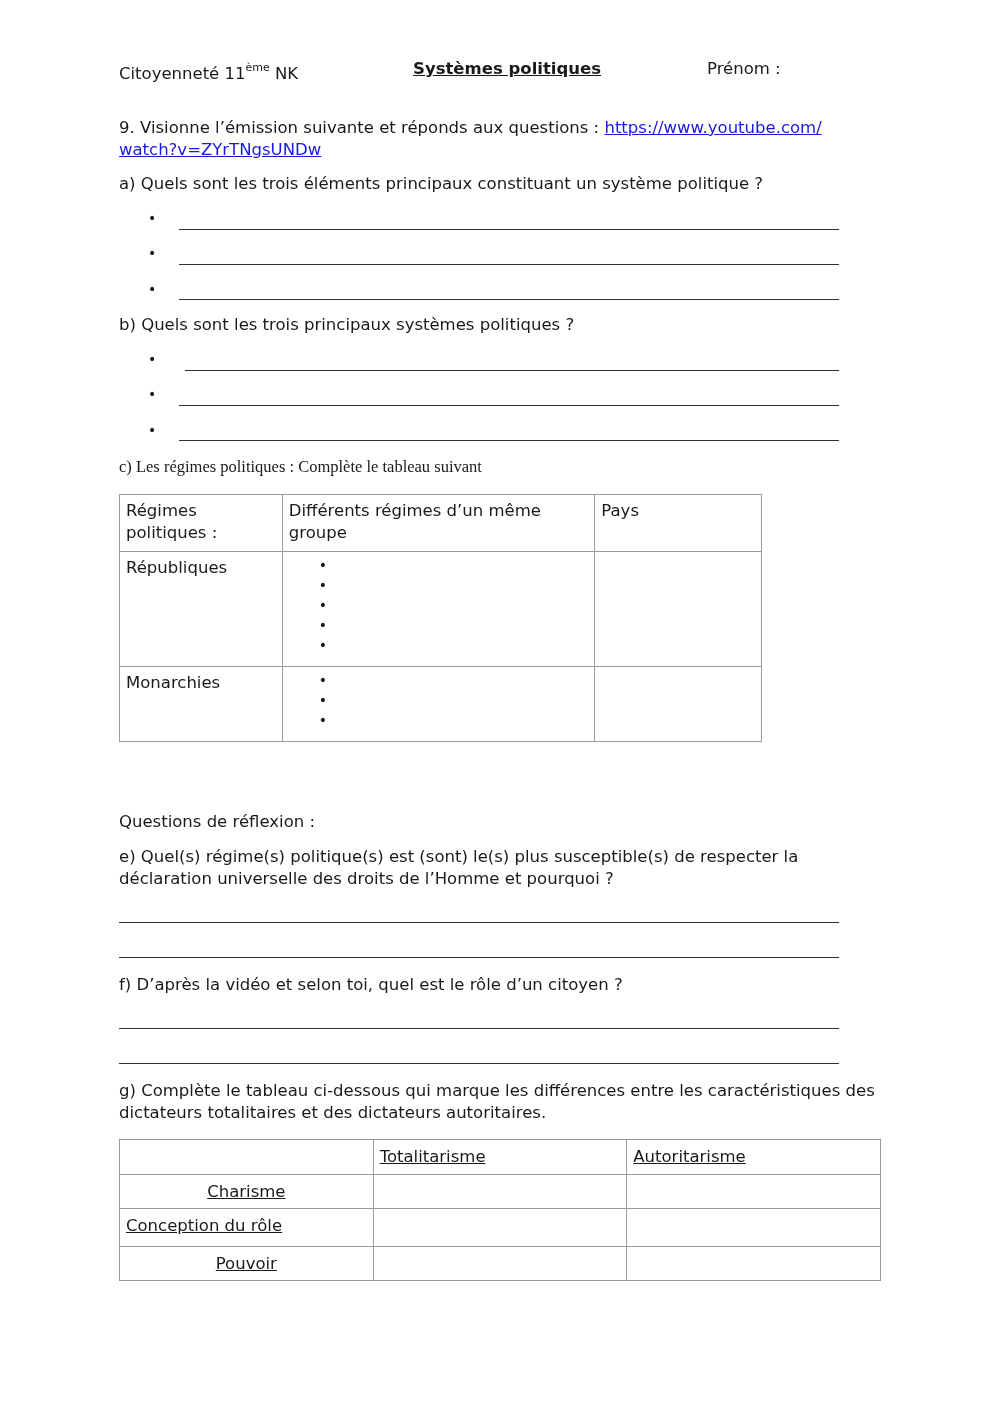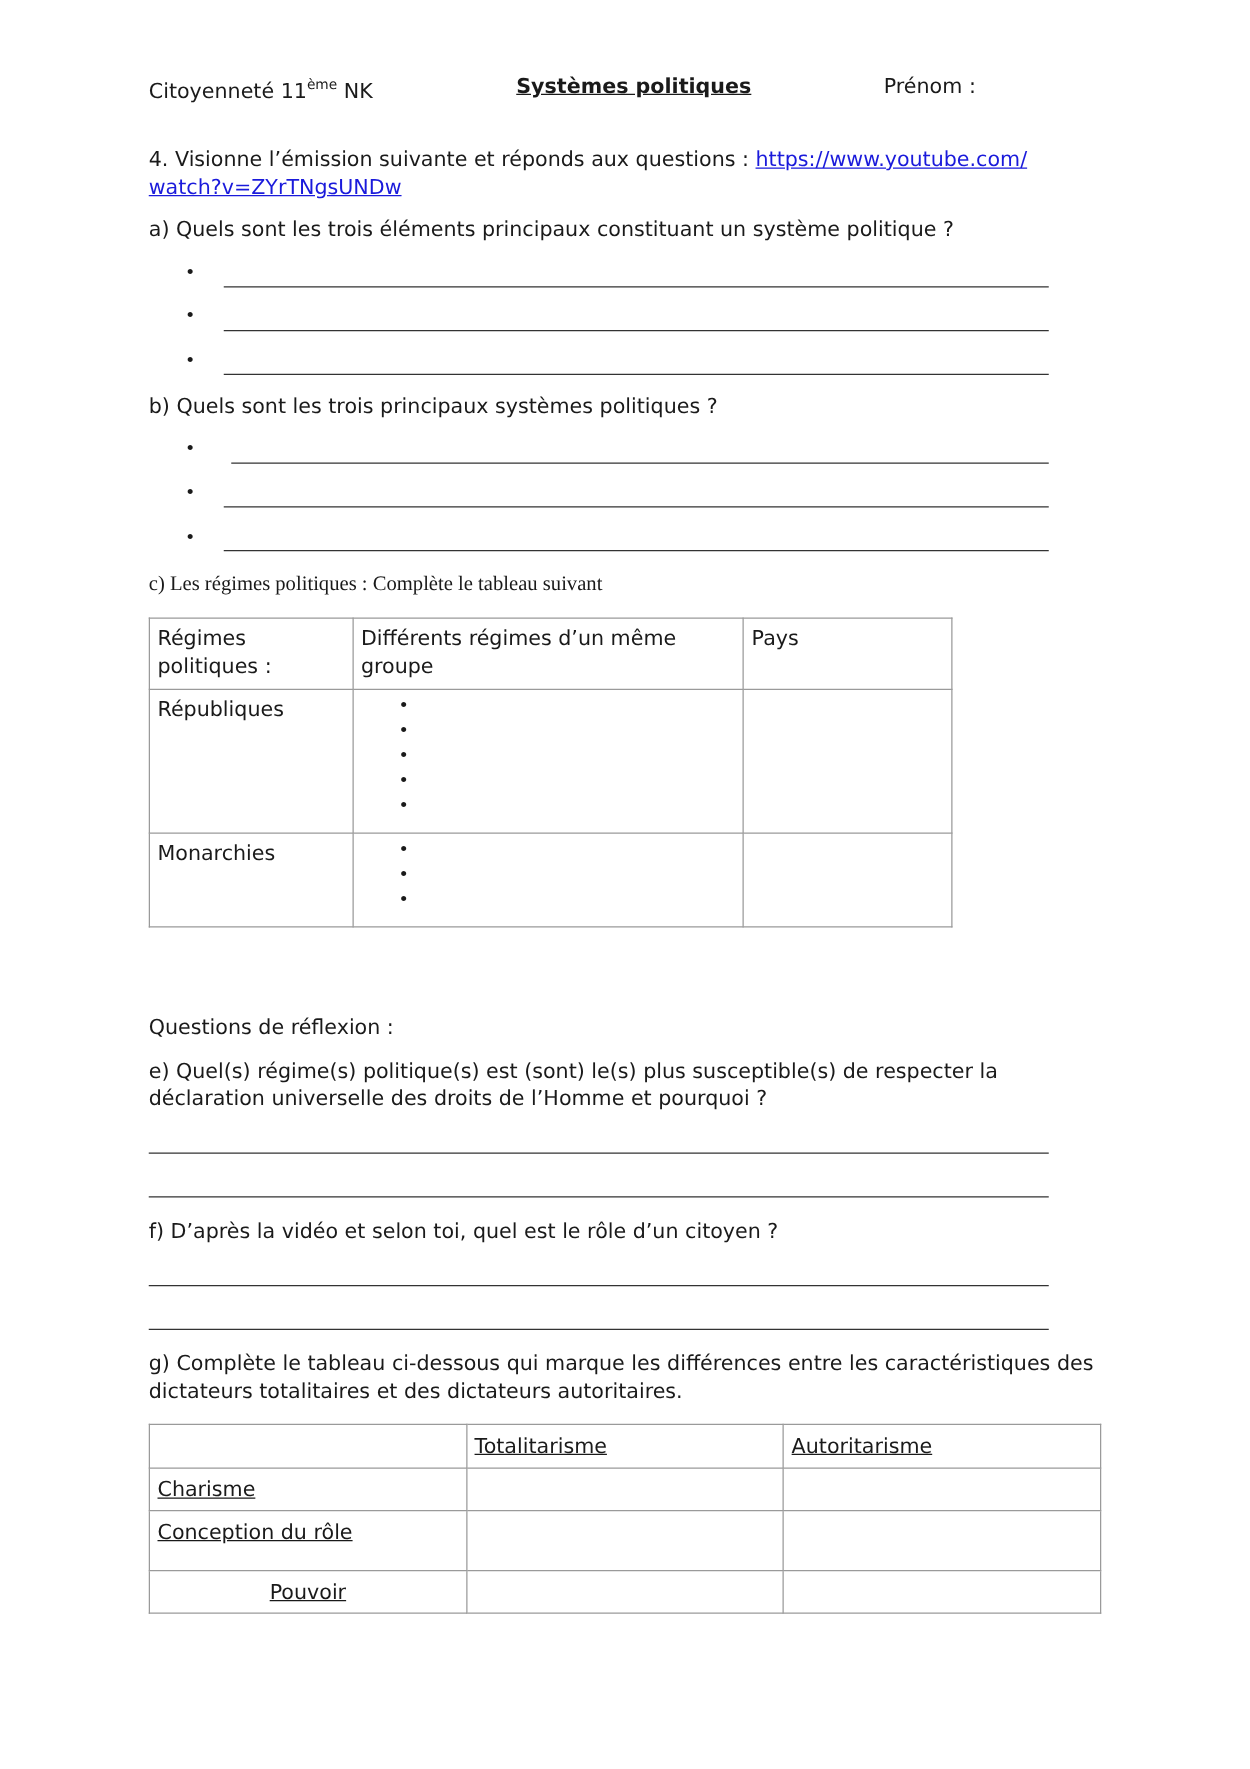--- a/index.html
+++ b/index.html
@@ -24,21 +24,21 @@
     .u { text-decoration: underline; }
   </style>
 </head>
 <body>
 
 <div class="abs txt header-left"><span>Citoyenneté 11</span><sup>ème</sup><span> NK</span></div>
 <div class="abs txt header-title">Systèmes politiques</div>
 <div class="abs txt header-right">Prénom :</div>
 
 <div class="abs q1">
-  <span>4.  Visionne l’émission suivante et réponds aux questions : </span><a class="link"><span>https://www.youtube.com/</span><br><span>watch?v=ZYrTNgsUNDw</span></a>
+  <span>9.  Visionne l’émission suivante et réponds aux questions : </span><a class="link"><span>https://www.youtube.com/</span><br><span>watch?v=ZYrTNgsUNDw</span></a>
 </div>
 
 <div class="abs txt" style="left:119px; top:173px;">a) Quels sont les trois éléments principaux constituant un système politique ?</div>
 <div class="abs bullet" style="left:148px; top:211px;">•</div>
 <div class="abs line" style="left:179px; top:229px; width:660px;"></div>
 <div class="abs bullet" style="left:148px; top:246px;">•</div>
 <div class="abs line" style="left:179px; top:264px; width:660px;"></div>
 <div class="abs bullet" style="left:148px; top:282px;">•</div>
 <div class="abs line" style="left:179px; top:299px; width:660px;"></div>
 
@@ -110,26 +110,26 @@
       <col style="width:254px">
       <col style="width:254px">
       <col style="width:254px">
     </colgroup>
   <tbody>
       <tr style="height:35px;">
     <td></td>
     <td style="padding-top:6px;" class="u">Totalitarisme</td>
     <td style="padding-top:6px;" class="u">Autoritarisme</td>
   </tr>
-  <tr style="height:34px;">
+  <tr style="height:34px;text-align:center;">
     <td style="padding-top:6px;" class="u">Charisme</td>
     <td></td>
     <td></td>
   </tr>
-  <tr style="height:48px;">
+  <tr style="height:38px;">
     <td style="padding-top:6px;" class="u">Conception du rôle</td>
     <td></td>
     <td></td>
   </tr>
   <tr style="height:34px;text-align:center;">
     <td style="padding-top:6px;" class="u">Pouvoir</td>
     <td></td>
     <td></td>
   </tr>
 </tbody>

